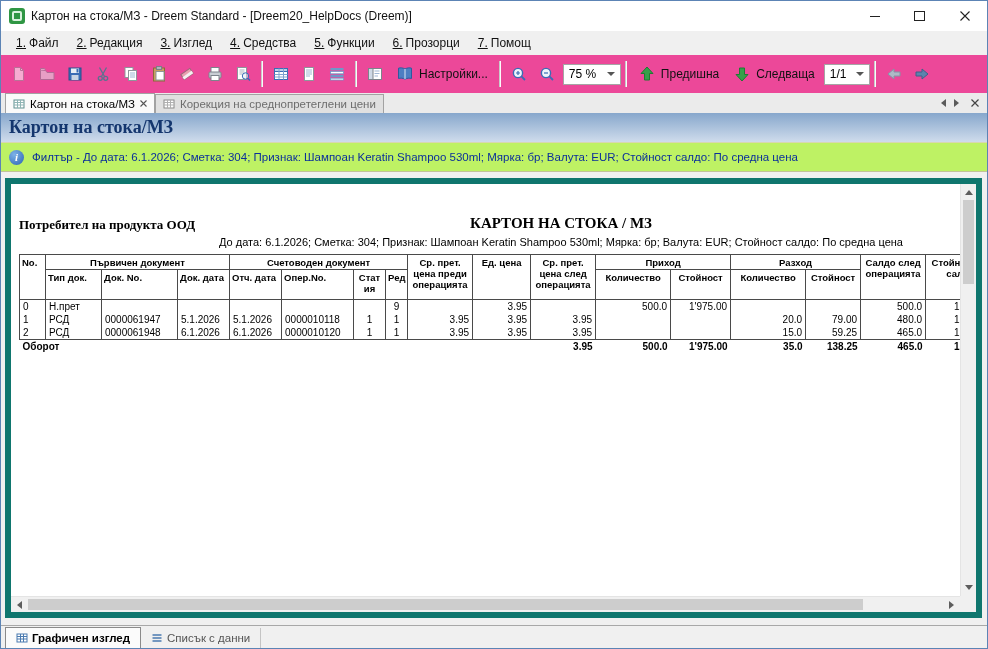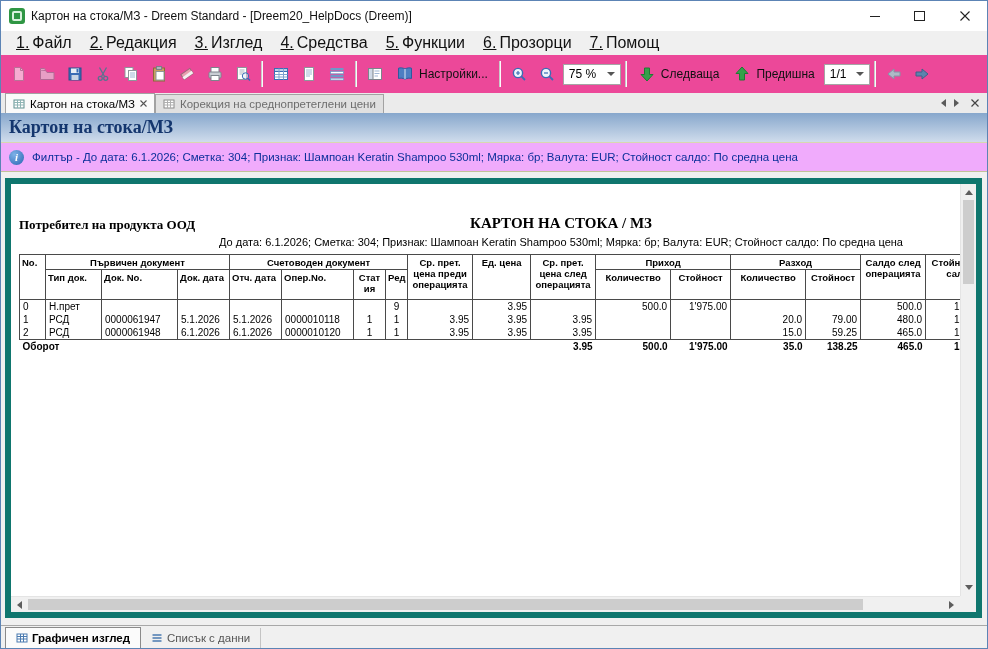--- a/index.html
+++ b/index.html
@@ -12,21 +12,21 @@
   .app-icon::after{content:"";position:absolute;left:3px;top:3px;right:3px;bottom:3px;border:2px solid #d9f2dd;border-radius:2px;}
   .title-text{font-size:12px;color:#111;white-space:nowrap;}
   .cap-group{margin-left:auto;display:flex;height:30px;}
   .cap-btn{width:45px;height:30px;display:flex;align-items:center;justify-content:center;}
   .min-glyph{width:10px;height:1px;background:#222;}
   .max-glyph{width:9px;height:8px;border:1px solid #222;}
 
   
   .menubar{position:absolute;left:0;top:30px;right:0;height:24px;background:#f0f0f0;border-bottom:1px solid #e3e3e3;display:flex;align-items:center;padding-left:6px;}
   .menu-items{display:flex;}
-  .menu-item{padding:3px 9px;font-size:16px;color:#111;white-space:nowrap;cursor:default;}
+  .menu-item{padding:3px 9px;font-size:12px;color:#111;white-space:nowrap;cursor:default;}
   .mnum{text-decoration:underline;}
   .mlabel{margin-left:3px;}
 
   
   .toolbar{position:absolute;left:0;top:54px;right:0;height:38px;background:#ec4899;border-bottom:1px solid #d6d6d6;display:flex;align-items:center;padding:0 4px;}
   .tbtn{width:28px;height:28px;display:flex;align-items:center;justify-content:center;flex:none;border-radius:2px;}
   .tbtn.dim{opacity:.55;filter:grayscale(60%);}
   .tbtn-label{display:flex;align-items:center;gap:5px;height:28px;padding:0 7px;font-size:12px;color:#111;white-space:nowrap;flex:none;}
   .tsep{width:1px;height:26px;background:#c9c9c9;border-right:1px solid #fbfbfb;margin:0 4px;flex:none;}
   .tcombo{height:21px;box-sizing:border-box;border:1px solid #a5a5a5;background:#fff;display:flex;align-items:center;justify-content:space-between;font-size:12px;padding:0 2px 0 5px;flex:none;}
@@ -41,21 +41,21 @@
   .dtab.active{background:#fafafa;color:#000;height:20px;}
   .tab-right{margin-left:auto;display:flex;align-items:center;gap:8px;padding-right:8px;height:20px;}
   .tri-l{width:0;height:0;border:4px solid transparent;border-right:5px solid #5a5a5a;}
   .tri-r{width:0;height:0;border:4px solid transparent;border-left:5px solid #5a5a5a;}
 
   
   .banner{position:absolute;left:0;top:112px;right:0;height:29px;background:linear-gradient(to bottom,#87a7cc,#cfdcec);display:flex;align-items:center;padding-left:8px;}
   .banner-title{font-family:"Liberation Serif",serif;font-weight:bold;font-size:18px;color:#14366e;}
 
   
-  .filterbar{position:absolute;left:0;top:141px;right:0;height:30px;background:#f0abfc;border-top:1px solid #d8d8b0;border-bottom:1px solid #c2c29a;box-sizing:border-box;display:flex;align-items:center;gap:8px;padding-left:8px;}
+  .filterbar{position:absolute;left:0;top:141px;right:0;height:30px;background:#bef264;border-top:1px solid #d8d8b0;border-bottom:1px solid #c2c29a;box-sizing:border-box;display:flex;align-items:center;gap:8px;padding-left:8px;}
   .info-icon{width:15px;height:15px;border-radius:50%;background:radial-gradient(circle at 35% 30%,#7db2e8,#2a63b2);flex:none;display:flex;align-items:center;justify-content:center;color:#fff;font-family:"Liberation Serif",serif;font-style:italic;font-weight:bold;font-size:11px;}
   .info-icon::before{content:"i";}
   .filter-text{font-size:11.5px;color:#0b2f9a;white-space:nowrap;}
 
   
   .shell{position:absolute;left:4px;right:5px;top:177px;height:440px;box-sizing:border-box;border:6px solid #0f766e;background:#fff;}
   .page{position:absolute;left:0;top:0;right:16px;bottom:16px;overflow:hidden;background:#fff;}
   .content{position:relative;width:1100px;height:100%;}
   .company{position:absolute;left:8px;top:33px;font-family:"Liberation Serif",serif;font-weight:bold;font-size:13px;color:#000;}
   .rpt-title{position:absolute;left:0;top:31px;width:100%;text-align:center;font-family:"Liberation Serif",serif;font-weight:bold;font-size:15px;color:#000;}
@@ -245,29 +245,29 @@
           <path d="M6 8h4" stroke="#3a6cb5" stroke-width="1.2"></path>
         </svg>
     </div>
     <div class="tcombo zoom-combo">
       <span>75 %</span>
       <span class="dd"></span>
     </div>
     <div class="tsep"></div>
     <div class="tbtn-label">
       <svg width="18" height="18" viewBox="0 0 18 18">
+          <path d="M9 2 L15 8.5 H11.5 V15 H6.5 V8.5 H3 Z" fill="#35a04a" stroke="#1f7a33"></path>
+        </svg>
+      <span>Предишна</span>
+    </div>
+    <div class="tbtn-label">
+      <svg width="18" height="18" viewBox="0 0 18 18">
           <path d="M9 16 L3 9.5 H6.5 V3 H11.5 V9.5 H15 Z" fill="#35a04a" stroke="#1f7a33"></path>
         </svg>
       <span>Следваща</span>
-    </div>
-    <div class="tbtn-label">
-      <svg width="18" height="18" viewBox="0 0 18 18">
-          <path d="M9 2 L15 8.5 H11.5 V15 H6.5 V8.5 H3 Z" fill="#35a04a" stroke="#1f7a33"></path>
-        </svg>
-      <span>Предишна</span>
     </div>
     <div class="tcombo page-combo">
       <span>1/1</span>
       <span class="dd"></span>
     </div>
     <div class="tsep"></div>
     <div class="tbtn">
       <svg width="18" height="18" viewBox="0 0 18 18">
           <path d="M3 9 L9 4 V7 H15 V11 H9 V14 Z" fill="#aeb9c6" stroke="#8494a6"></path>
         </svg>

